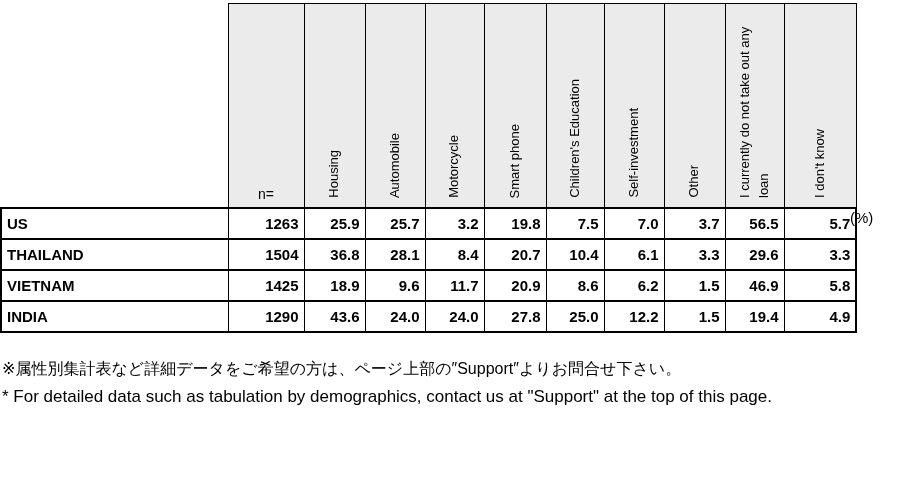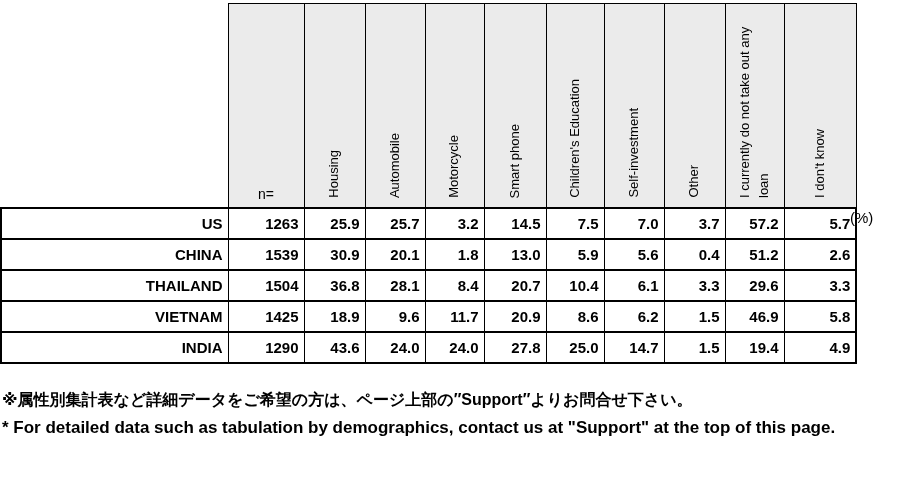--- a/index.html
+++ b/index.html
@@ -56,39 +56,39 @@
     border-top-width: 2px;
     height: 29px;
     font-size: 15px;
     font-weight: bold;
     padding: 0 5px;
     background: #ffffff;
   }
   tbody tr:last-child th, tbody tr:last-child td { border-bottom-width: 2px; }
   tbody th.rowlabel {
     border-left-width: 2px;
-    text-align: right;
+    text-align: left;
   }
   tbody td { text-align: right; }
   tbody td:last-child { border-right-width: 2px; padding-left: 45px; }
   .pct {
     position: absolute;
     left: 850px;
     top: 209px;
     font-size: 15px;
   }
   .fn-ja {
     margin: 26px 0 0 2px;
     font-size: 16px;
-    font-weight: bold;
+    font-weight: normal;
   }
   .fn-en {
     margin: 7px 0 0 2px;
     font-size: 17px;
-    font-weight: bold;
+    font-weight: normal;
   }
 </style>
 </head>
 <body>
 
 <div class="stage">
 
   <table class="loan-table">
     <colgroup>
         <col style="width: 227px;">
@@ -120,39 +120,26 @@
         </tr>
     </thead>
     <tbody>
 
     <tr>
           <th class="rowlabel">US</th>
           <td>1263</td>
           <td>25.9</td>
           <td>25.7</td>
           <td>3.2</td>
-          <td>14.5</td>
+          <td>19.8</td>
           <td>7.5</td>
           <td>7.0</td>
           <td>3.7</td>
-          <td>57.2</td>
+          <td>56.5</td>
           <td>5.7</td>
-        </tr>
-        <tr>
-          <th class="rowlabel">CHINA</th>
-          <td>1539</td>
-          <td>30.9</td>
-          <td>20.1</td>
-          <td>1.8</td>
-          <td>13.0</td>
-          <td>5.9</td>
-          <td>5.6</td>
-          <td>0.4</td>
-          <td>51.2</td>
-          <td>2.6</td>
         </tr>
         <tr>
           <th class="rowlabel">THAILAND</th>
           <td>1504</td>
           <td>36.8</td>
           <td>28.1</td>
           <td>8.4</td>
           <td>20.7</td>
           <td>10.4</td>
           <td>6.1</td>
@@ -174,21 +161,21 @@
           <td>5.8</td>
         </tr>
         <tr>
           <th class="rowlabel">INDIA</th>
           <td>1290</td>
           <td>43.6</td>
           <td>24.0</td>
           <td>24.0</td>
           <td>27.8</td>
           <td>25.0</td>
-          <td>14.7</td>
+          <td>12.2</td>
           <td>1.5</td>
           <td>19.4</td>
           <td>4.9</td>
         </tr>
       </tbody>
   </table>
 
   <span class="pct">(%)</span>
 
   <p class="fn-ja">※属性別集計表など詳細データをご希望の方は、ページ上部の″Support″よりお問合せ下さい。</p>

